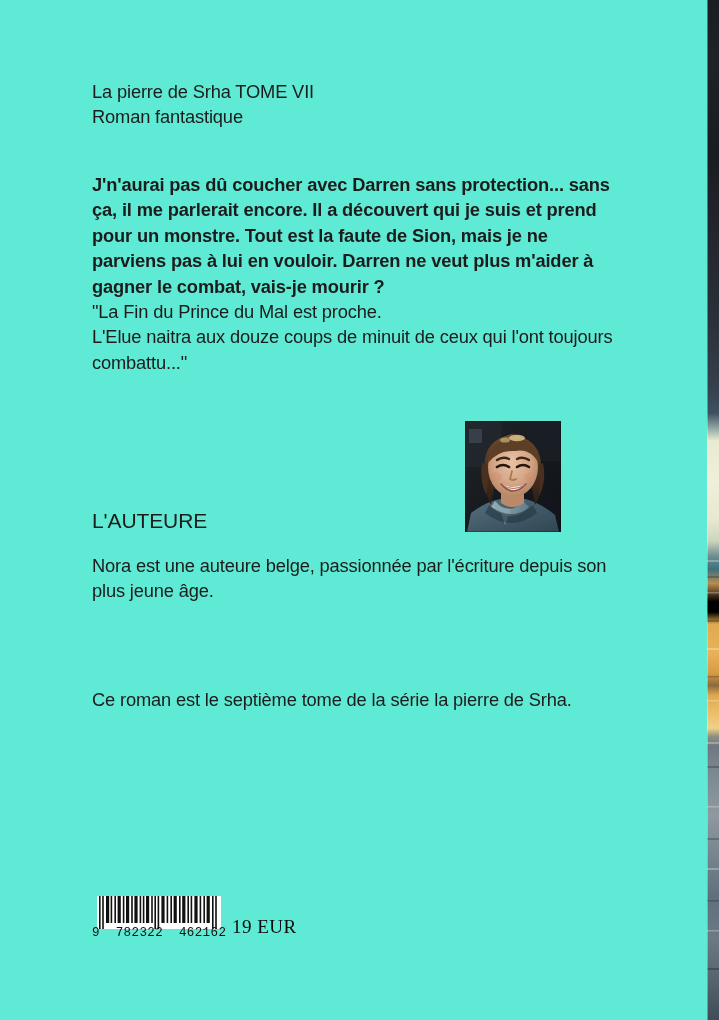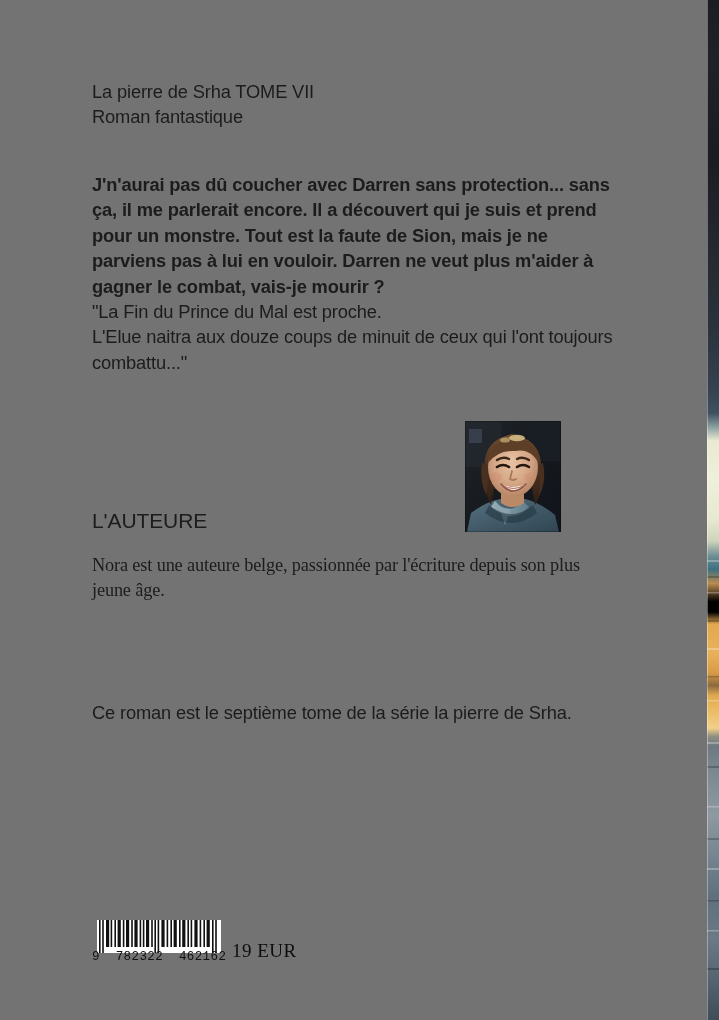--- a/index.html
+++ b/index.html
@@ -16,21 +16,21 @@
     -webkit-font-smoothing: antialiased;
   }
 
   
   #back-cover {
     position: absolute;
     left: 0;
     top: 0;
     width: 707px;
     height: 1020px;
-    background: #737373;
+    background: #5eead4;
   }
 
   .content {
     position: absolute;
     left: 92px;
     top: 0;
     width: 524px;
     height: 1020px;
   }
 
@@ -80,55 +80,53 @@
     line-height: 25.4px;
     color: #1c1c1c;
     letter-spacing: -0.1px;
   }
 
   #author-bio-1 {
     position: absolute;
     top: 553px;
     left: 0;
     width: 524px;
-    font-family: Liberation Serif, serif;
   }
 
   #author-bio-2 {
     position: absolute;
     top: 620px;
     left: 0;
     width: 524px;
   }
 
   #author-bio-3 {
     position: absolute;
     top: 687px;
     left: 0;
     width: 524px;
-    margin-top: 13px;
   }
 
   
   #author-photo {
     position: absolute;
     left: 465px;
     top: 421px;
     width: 96px;
     height: 111px;
     overflow: hidden;
     background: #16181c;
   }
   #author-photo svg { display: block; }
 
   
   #barcode-area {
     position: absolute;
     left: 0;
-    top: 920px;
+    top: 896px;
     width: 524px;
     height: 56px;
   }
   #barcode-graphic {
     position: absolute;
     left: 5px;
     top: 0;
     width: 124px;
     height: 33px;
   }

